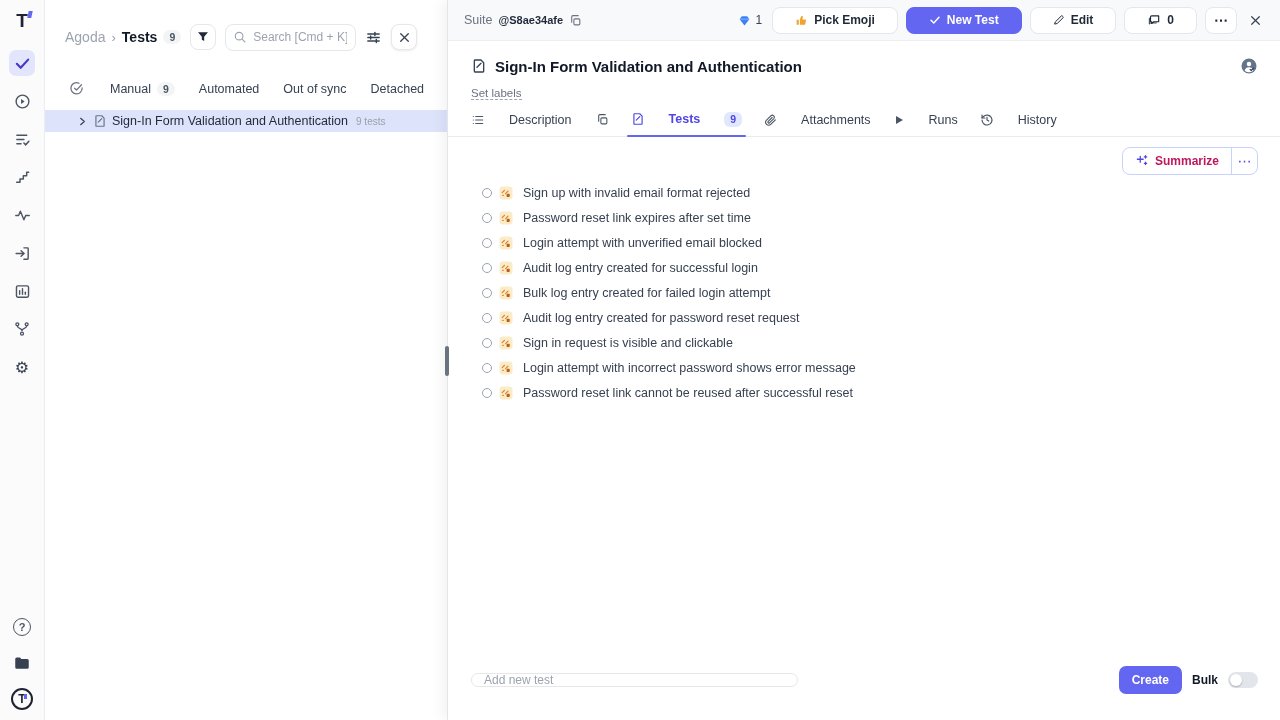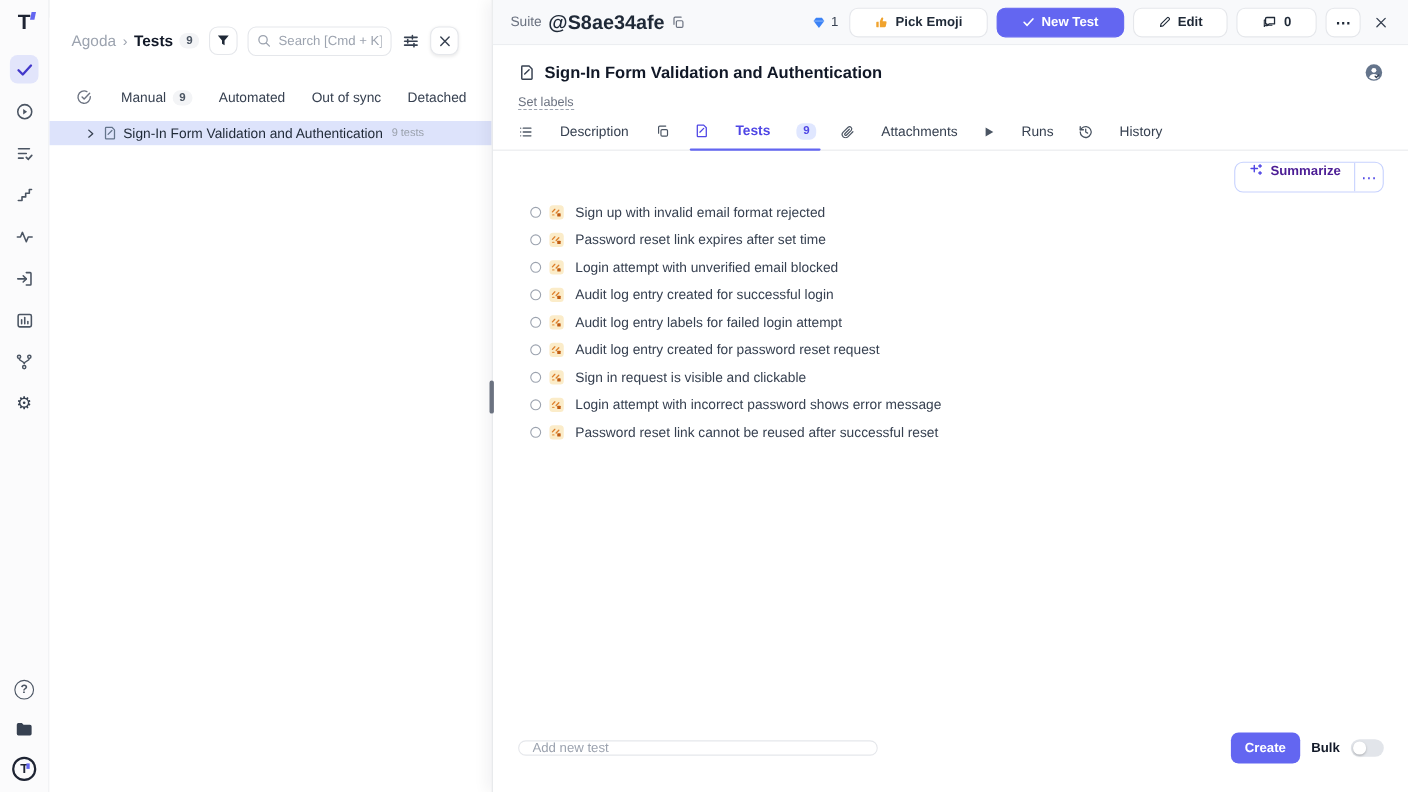--- a/index.html
+++ b/index.html
@@ -49,21 +49,21 @@
   .lp-footer-line { position:absolute; left:15px; right:0; top:707px; border-top:1.5px dashed #d8dbe0; }
   .cmd-badge { position:absolute; left:21px; top:705px; width:21px; height:20px; background:#eceef2; border-radius:6px; color:#4b5563; font-size:13px; display:flex; align-items:center; justify-content:center; }
 
   
   .drawer { position:absolute; left:447px; top:0; width:833px; height:720px; background:#fff; border-left:1px solid #e3e5e8; box-shadow:-5px 0 12px rgba(15,23,42,.05); display:flex; flex-direction:column; }
   .resize-handle { position:absolute; left:445px; top:346px; width:4px; height:30px; background:#6b7280; border-radius:2px; cursor:col-resize; z-index:5; }
 
   .dw-header { height:41px; flex:none; background:#f8f9fb; border-bottom:1px solid #eceef1; display:flex; align-items:center; padding:0 14px 0 16px; gap:8px; }
   .dw-entity { display:flex; align-items:center; gap:6px; }
   .dw-entity .etype { color:#6b7280; font-size:12.5px; }
-  .dw-entity .eid { color:#1f2937; font-size:18px; font-weight:bold; }
+  .dw-entity .eid { color:#1f2937; font-size:11px; font-weight:bold; }
   .copy-ic { color:#6b7280; cursor:pointer; }
   .dw-actions { margin-left:auto; display:flex; align-items:center; gap:8px; }
   .reaction { display:flex; align-items:center; gap:4px; font-size:12px; color:#374151; cursor:pointer; margin-right:2px; }
   .btn { height:27px; display:inline-flex; align-items:center; gap:6px; border-radius:8px; padding:0 22px; font-size:12px; font-weight:bold; cursor:pointer; white-space:nowrap; }
   .btn-ghost { background:#fff; border:1px solid #e5e7eb; color:#1f2937; }
   .btn-primary { background:#6366f1; border:1px solid #6366f1; color:#fff; }
   .x-btn { color:#374151; cursor:pointer; padding:4px; }
 
   .dw-title-row { display:flex; align-items:center; padding:16px 22px 0 23px; gap:8px; }
   .dw-title { font-size:15px; font-weight:bold; color:#111827; }
@@ -75,21 +75,21 @@
   .dw-tabs { display:flex; align-items:flex-end; gap:22px; padding:12px 0 0 23px; border-bottom:1px solid #e8eaed; }
   .dtab { display:flex; align-items:center; gap:24px; font-size:12.5px; color:#374151; padding-bottom:9px; cursor:pointer; position:relative; white-space:nowrap; }
   .dtab .tic { color:#4b5563; }
   .dtab.active { color:#4f46e5; font-weight:bold; }
   .dtab.active .tic { color:#4f46e5; }
   .dtab.active::after { content:""; position:absolute; left:-4px; right:-4px; bottom:-1px; height:2px; background:#6366f1; border-radius:2px; }
   .tab-badge { background:#e0e7ff; color:#4f46e5; font-size:10.5px; font-weight:bold; border-radius:6px; padding:2px 6px; line-height:1; }
 
   .dw-content { flex:1; position:relative; }
   .summarize-group { position:absolute; top:10px; right:22px; display:flex; align-items:stretch; border:1px solid #c7d2fe; border-radius:8px; overflow:hidden; background:#fff; }
-  .summarize-main { display:flex; gap:6px; padding:0 12px; height:26px; color:#4c1d95; font-size:12px; font-weight:bold; cursor:pointer; }
+  .summarize-main { display:flex; align-items:center; gap:6px; padding:0 12px; height:26px; color:#be185d; font-size:12px; font-weight:bold; cursor:pointer; }
   .summarize-more { width:26px; display:flex; align-items:center; justify-content:center; border-left:1px solid #c7d2fe; color:#4f46e5; font-size:14px; cursor:pointer; }
 
   .test-list { padding:44px 0 0 34px; }
   .test-row { display:flex; align-items:center; gap:7px; height:25px; cursor:pointer; }
   .t-circle { width:10px; height:10px; border:1.5px solid #9ca3af; border-radius:50%; flex:none; }
   .t-emoji { flex:none; }
   .t-label { font-size:12.5px; color:#374151; margin-left:3px; white-space:nowrap; }
 
   .dw-footer { flex:none; display:flex; align-items:center; padding:0 22px 26px 23px; gap:10px; }
   .add-input { flex:1; height:14px; border:1px solid #e5e7eb; border-radius:7px; padding:0 12px; font-size:12px; color:#374151; outline:none; font-family:"Liberation Sans", sans-serif; max-width:660px; }
@@ -508,21 +508,21 @@
         <div class="test-row">
           <span class="t-circle"></span>
           <span class="t-emoji">
             <svg width="14" height="14" viewBox="0 0 14 14">
               <rect x="0.5" y="0.5" width="13" height="13" rx="3.2" fill="#fbecc9"></rect>
               <path d="M3.2 6.6l2.2-2.3M6.6 7.6l2.4-2.4" stroke="#dd7f2b" stroke-width="1.2" stroke-linecap="round"></path>
               <rect x="7.6" y="7.8" width="3.1" height="3.1" rx="0.6" fill="#c05c12"></rect>
               <path d="M3.4 9.4h1.2" stroke="#e69a45" stroke-width="1.1" stroke-linecap="round"></path>
             </svg>
           </span>
-          <span class="t-label">Audit log entry labels for failed login attempt</span>
+          <span class="t-label">Bulk log entry created for failed login attempt</span>
         </div>
 
         <div class="test-row">
           <span class="t-circle"></span>
           <span class="t-emoji">
             <svg width="14" height="14" viewBox="0 0 14 14">
               <rect x="0.5" y="0.5" width="13" height="13" rx="3.2" fill="#fbecc9"></rect>
               <path d="M3.2 6.6l2.2-2.3M6.6 7.6l2.4-2.4" stroke="#dd7f2b" stroke-width="1.2" stroke-linecap="round"></path>
               <rect x="7.6" y="7.8" width="3.1" height="3.1" rx="0.6" fill="#c05c12"></rect>
               <path d="M3.4 9.4h1.2" stroke="#e69a45" stroke-width="1.1" stroke-linecap="round"></path>

